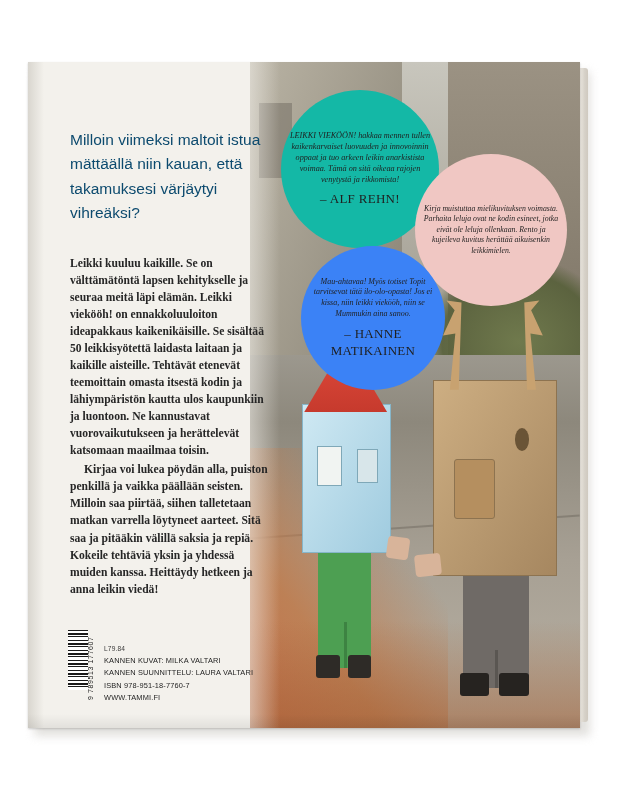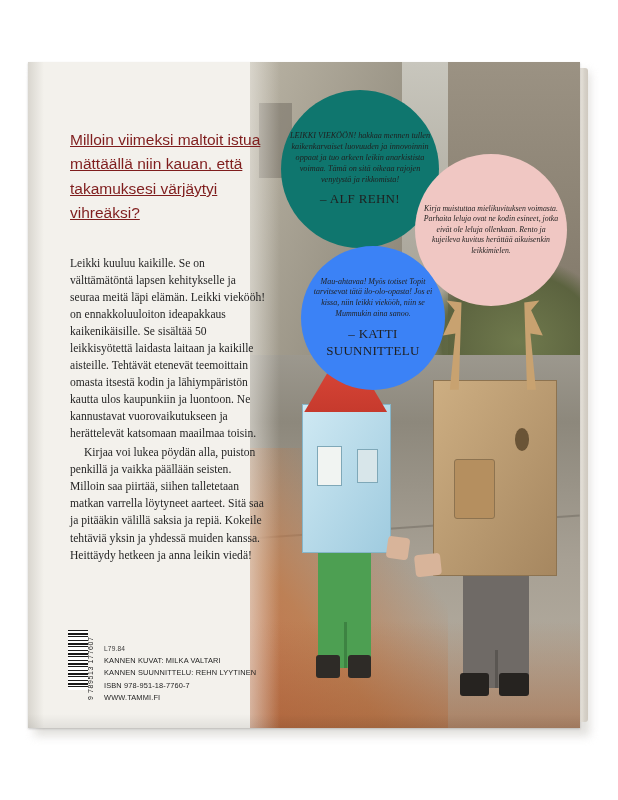--- a/index.html
+++ b/index.html
@@ -231,35 +231,34 @@
 
   
   .headline {
     position: absolute;
     left: 42px;
     top: 66px;
     width: 205px;
     font-family: "Liberation Sans", sans-serif;
     font-size: 15.5px;
     line-height: 1.58;
-    color: #7f1d1d;
-    text-decoration: underline;
+    color: #0c4a6e;
   }
   .body-copy {
     position: absolute;
     left: 42px;
     top: 193px;
     width: 206px;
     font-family: "Liberation Serif", serif;
     font-size: 11.6px;
     line-height: 1.47;
     color: #262626;
     text-align: left;
   }
-  .body-copy p { margin: 0 8px 0 0; }
+  .body-copy p { margin: 0 8px 0 0; font-weight: bold; }
   .body-copy p + p { text-indent: 14px; margin-top: 2px; }
 
   
   .barcode {
     position: absolute;
     left: 40px;
     bottom: 20px;
     width: 26px;
     height: 78px;
   }
@@ -309,21 +308,21 @@
     padding: 8px;
     box-sizing: border-box;
   }
   .bubble .inner { width: 100%; }
   .bubble .q { font-style: italic; display:block; }
   .bubble .attr { display:block; margin-top: 5px; font-style: normal; font-size: 13px; letter-spacing: .3px; }
 
   #bubble-1 {
     left: 253px; top: 28px;
     width: 158px; height: 158px;
-    background: #0f766e;
+    background: #14b8a6;
     font-size: 8.2px; line-height: 1.35;
   }
   #bubble-2 {
     left: 387px; top: 92px;
     width: 152px; height: 152px;
     background: #f0c7c3;
     font-size: 7.8px; line-height: 1.34; justify-content: flex-end;
   }
   #bubble-3 {
     left: 273px; top: 184px;
@@ -404,33 +403,33 @@
 
       <div class="bubble" id="bubble-2">
         <span class="inner">
           <span class="q">Kirja muistuttaa mielikuvituksen voimasta. Parhaita leluja ovat ne kodin esineet, jotka eivät ole leluja ollenkaan. Rento ja kujeileva kuvitus herättää aikuisenkin leikkimielen.</span>
         </span>
       </div>
 
       <div class="bubble" id="bubble-3">
         <span class="inner">
           <span class="q">Mau-ahtavaa! Myös totiset Topit tarvitsevat tätä ilo-olo-opasta! Jos ei kissa, niin leikki viekööh, niin se Mummukin aina sanoo.</span>
-          <span class="attr">– KATTI SUUNNITTELU</span>
+          <span class="attr">– HANNE MATIKAINEN</span>
         </span>
       </div>
 
       <div class="barcode">
         <div class="bars"></div>
         <div class="isbn-v">9 789513 177607</div>
       </div>
 
       <div class="imprint">
         <div class="code">L79.84</div>
         <div>KANNEN KUVAT: MILKA VALTARI</div>
-        <div>KANNEN SUUNNITTELU: REHN LYYTINEN</div>
+        <div>KANNEN SUUNNITTELU: LAURA VALTARI</div>
         <div>ISBN 978-951-18-7760-7</div>
         <div>WWW.TAMMI.FI</div>
       </div>
 
     </div>
   </div>
 
 </div>
 
 </body></html>

